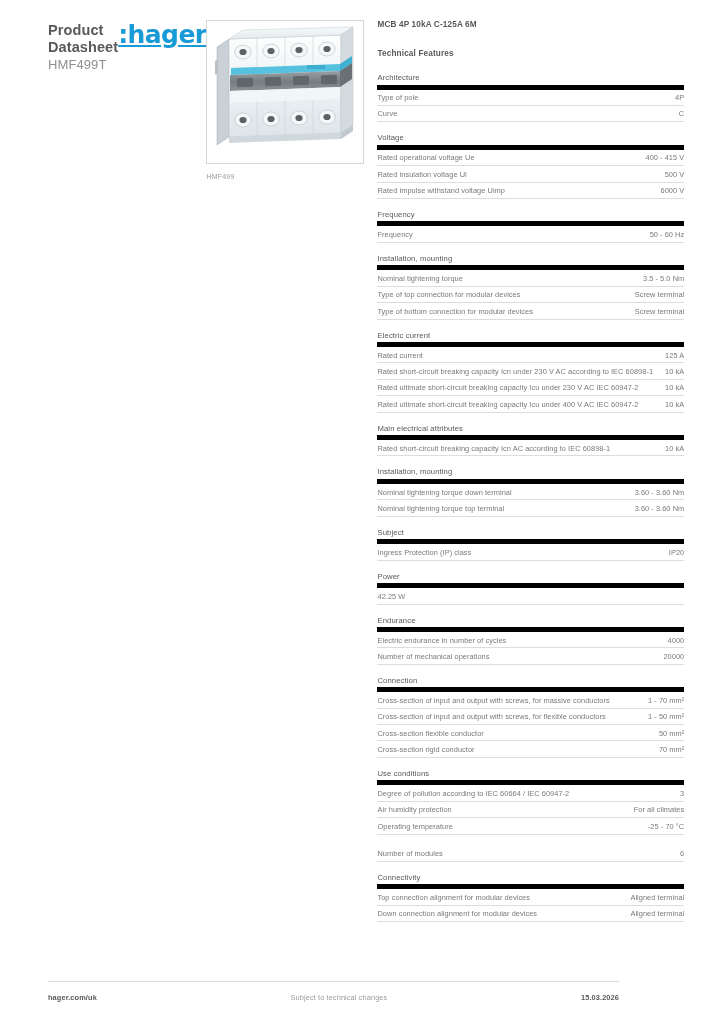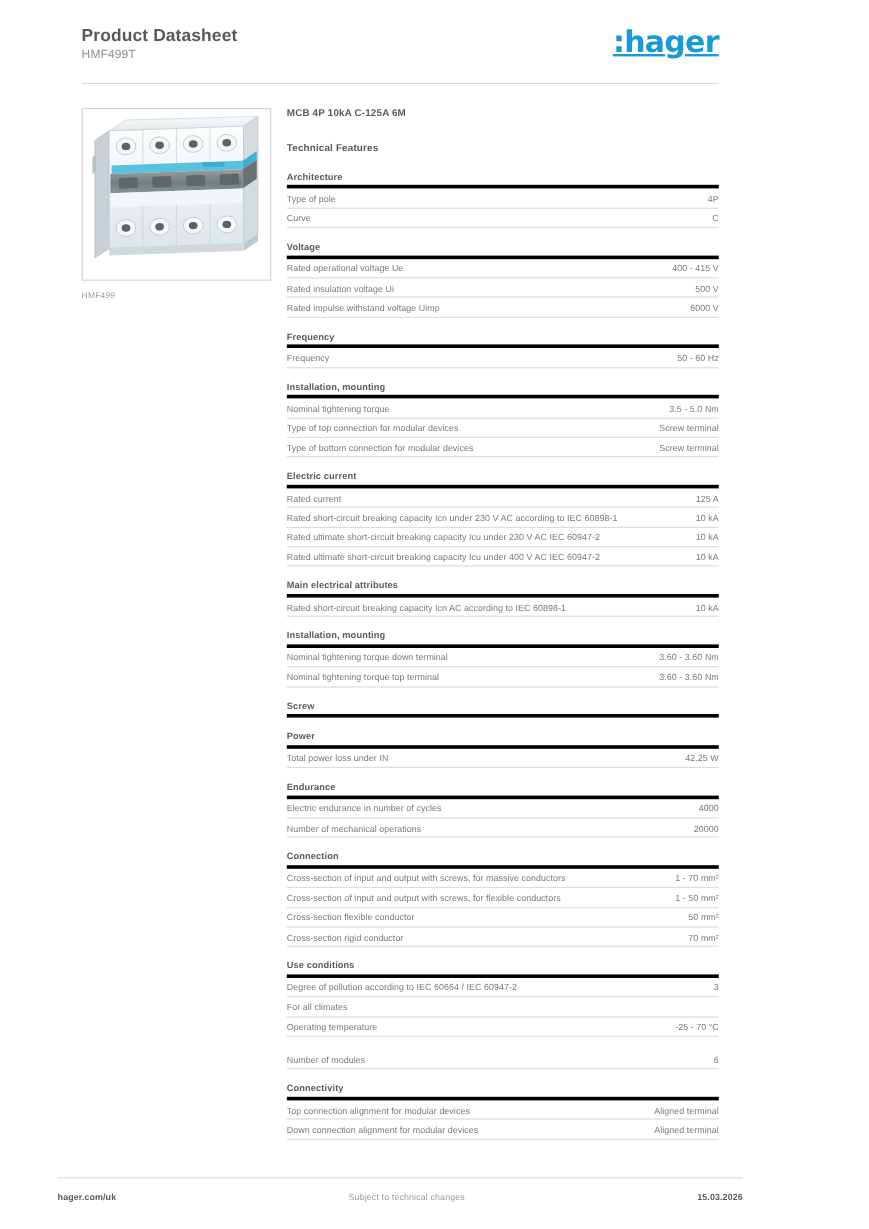--- a/index.html
+++ b/index.html
@@ -13,45 +13,45 @@
   body {
     font-family: "Liberation Sans", sans-serif;
     color: #4a4a4a;
     position: relative;
     overflow: hidden;
   }
 
   .page {
     width: 667px;
     height: 1024px;
-    padding: 0 68px;
+    padding: 0 48px;
     position: relative;
     display: flex;
-    flex-direction: column;
+    flex-direction: row;
   }
 
   
   .header {
     display: flex;
     align-items: flex-start;
     justify-content: space-between;
     padding-top: 22px;
   }
 
   .header-titles { line-height: 1.18; }
 
   .doc-title {
     font-size: 14.5px;
     font-weight: bold;
     color: #58595b;
     letter-spacing: 0.1px;
   }
 
   .doc-subtitle {
-    font-size: 10px;
+    font-size: 13px;
     font-weight: normal;
     color: #8d8f92;
     letter-spacing: 0.1px;
     margin-top: 1px;
   }
 
   .logo {
     font-size: 25px;
     font-weight: bold;
     color: #189ad6;
@@ -109,25 +109,25 @@
     color: #58595b;
     letter-spacing: 0.15px;
     margin-bottom: 15px;
   }
 
   
   .spec-section { margin-bottom: 11px; }
 
   .section-head {
     font-size: 7.7px;
-    font-weight: bold;
+    font-weight: normal;
     color: #58595b;
     letter-spacing: 0.1px;
     padding-bottom: 2.5px;
-    border-bottom: 3px solid #000000;
+    border-bottom: 5px solid #000000;
   }
 
   .spec-row {
     display: flex;
     justify-content: space-between;
     align-items: flex-start;
     font-size: 7.4px;
     color: #77797b;
     letter-spacing: 0.05px;
     padding: 3.6px 0 2.8px 0;
@@ -356,26 +356,29 @@
             <div class="spec-row">
               <div class="spec-label">Nominal tightening torque down terminal</div>
               <div class="spec-value">3.60 - 3.60 Nm</div>
             </div>
             <div class="spec-row">
               <div class="spec-label">Nominal tightening torque top terminal</div>
               <div class="spec-value">3.60 - 3.60 Nm</div>
             </div>
           </div>
           <div class="spec-section">
-            <div class="section-head">Screw</div>
+            <div class="section-head">Subject</div>
+            <div class="spec-row">
+              <div class="spec-label">Ingress Protection (IP) class</div>
+              <div class="spec-value">IP20</div>
+            </div>
           </div>
           <div class="spec-section">
             <div class="section-head">Power</div>
             <div class="spec-row">
-              <div class="spec-label">Total power loss under IN</div>
               <div class="spec-value">42.25 W</div>
             </div>
           </div>
           <div class="spec-section">
             <div class="section-head">Endurance</div>
             <div class="spec-row">
               <div class="spec-label">Electric endurance in number of cycles</div>
               <div class="spec-value">4000</div>
             </div>
             <div class="spec-row">
@@ -402,20 +405,21 @@
               <div class="spec-value">70 mm²</div>
             </div>
           </div>
           <div class="spec-section">
             <div class="section-head">Use conditions</div>
             <div class="spec-row">
               <div class="spec-label">Degree of pollution according to IEC 60664 / IEC 60947-2</div>
               <div class="spec-value">3</div>
             </div>
             <div class="spec-row">
+              <div class="spec-label">Air humidity protection</div>
               <div class="spec-value">For all climates</div>
             </div>
             <div class="spec-row">
               <div class="spec-label">Operating temperature</div>
               <div class="spec-value">-25 - 70 °C</div>
             </div>
           </div>
           <div class="spec-section">
             <div class="spec-row">
               <div class="spec-label">Number of modules</div>

